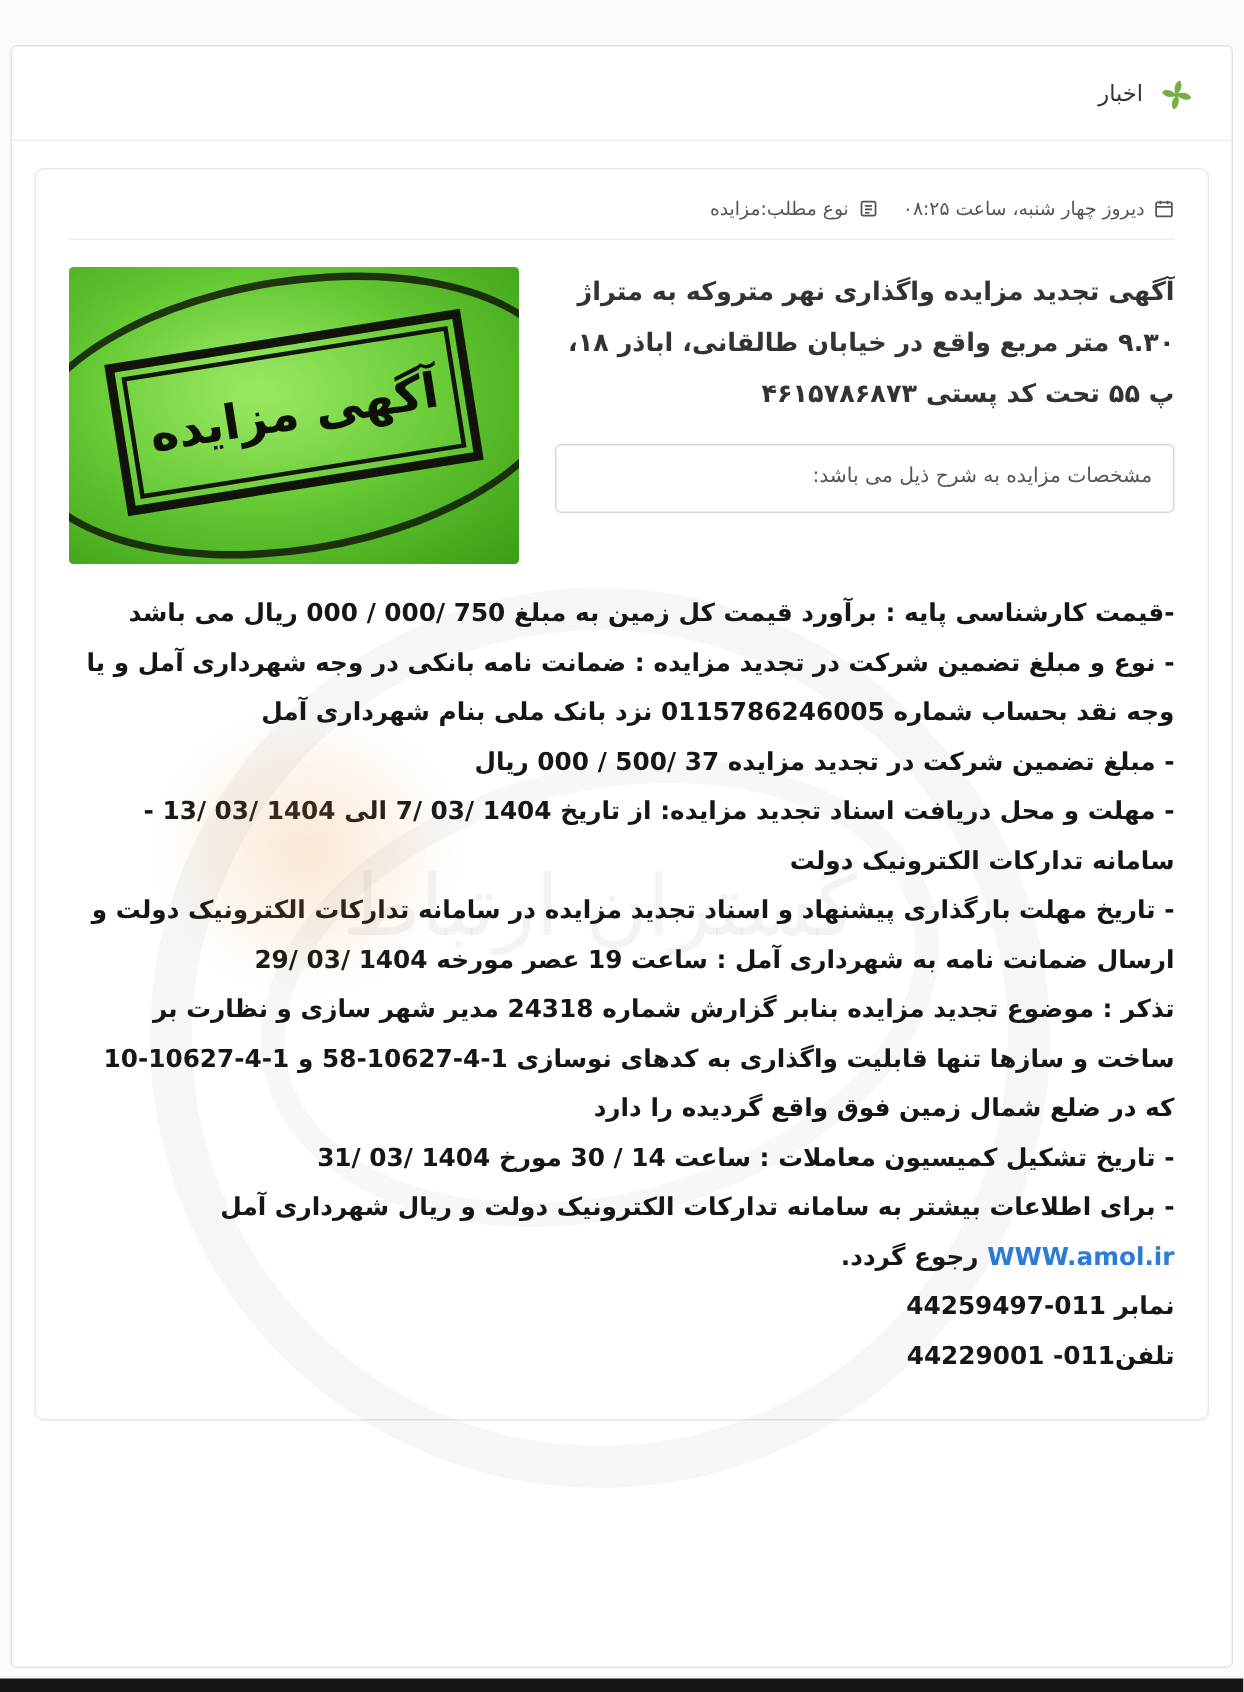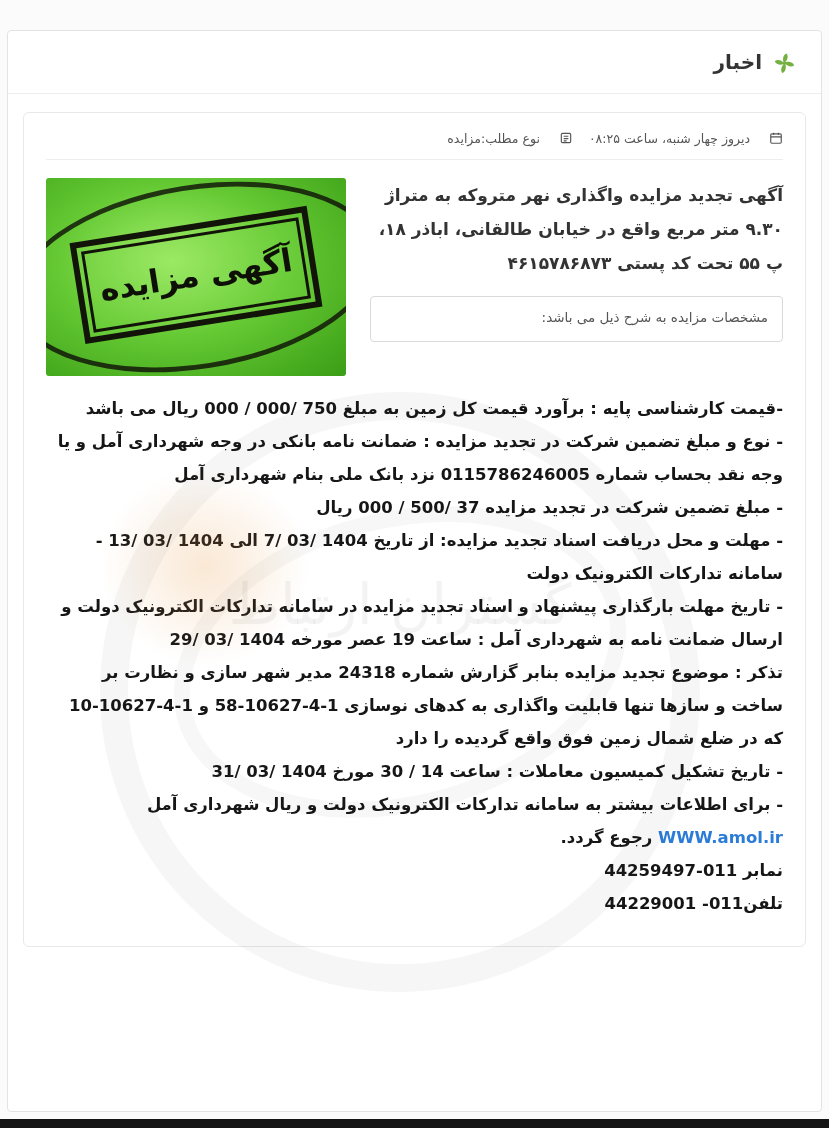--- a/index.html
+++ b/index.html
@@ -20,38 +20,38 @@
     overflow:hidden;
   }
   
   .topbar {
     height:63px;
     display:flex; align-items:center;
     padding:0 26px;
     border-bottom:1px solid #ededed;
   }
   .brand { display:flex; align-items:center; gap:10px; }
-  .brand h1 { font-size:20px; font-weight:bold; color:#333; margin:0; }
+  .brand h1 { font-size:15px; font-weight:normal; color:#333; margin:0; }
   
   .breadcrumb { padding:14px 26px 14px; font-size:13px; color:#555; }
   .crumb-line1 { line-height:26px; }
   .crumb-line2 { line-height:24px; color:#444; font-size:12.5px; }
   .crumb-home { color:var(--breadcrumb-home,#e2726e); text-decoration:none; cursor:pointer; }
   .crumb-sep { color:#999; margin:0 7px; }
   .crumb-section { color:#444; text-decoration:none; cursor:pointer; }
   
   .card {
     margin:18px 15px 0;
     background:#fff;
     border:1px solid #e8e8e8;
     border-radius:6px;
     padding:18px 22px 26px;
   }
   .meta-row { display:flex; align-items:center; gap:16px; font-size:12.5px; color:#555; }
-  .meta-item { display:inline-flex; align-items:flex-start; gap:19px; }
+  .meta-item { display:inline-flex; align-items:center; gap:6px; }
   .meta-item svg { flex-shrink:0; }
   .card hr { border:none; border-top:1px solid #ededed; margin:13px 0 18px; }
   .content-top { display:flex; gap:24px; align-items:flex-start; }
   .right-col { flex:1; min-width:0; }
   .article-title {
     margin:0 0 16px;
     font-size:17px; font-weight:bold; color:#333;
     line-height:34px;
   }
   .intro-box {

